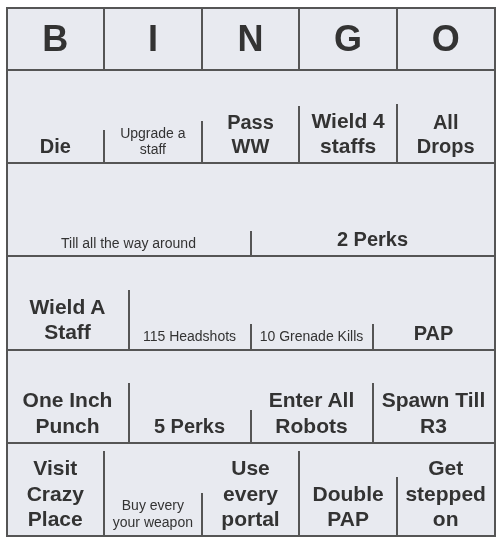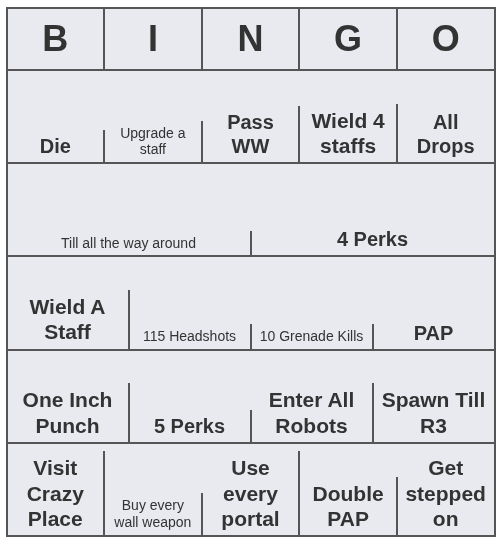--- a/index.html
+++ b/index.html
@@ -113,35 +113,35 @@
   <div class="bingo-body">
   <div class="bingo-row">
         <div class="bingo-cell large-text">Die</div>
         <div class="bingo-cell small-text">Upgrade a staff</div>
         <div class="bingo-cell large-text">Pass WW</div>
         <div class="bingo-cell medium-text">Wield 4 staffs</div>
         <div class="bingo-cell large-text">All Drops</div>
       </div>
       <div class="bingo-row">
         <div class="bingo-cell small-text">Till all the way around</div>
-        <div class="bingo-cell large-text">4 Perks</div>
+        <div class="bingo-cell large-text">2 Perks</div>
       </div>
       <div class="bingo-row">
         <div class="bingo-cell medium-text">Wield A Staff</div>
         <div class="bingo-cell small-text">115 Headshots</div>
         <div class="bingo-cell small-text">10 Grenade Kills</div>
         <div class="bingo-cell large-text">PAP</div>
       </div>
       <div class="bingo-row">
         <div class="bingo-cell medium-text">One Inch Punch</div>
         <div class="bingo-cell large-text">5 Perks</div>
         <div class="bingo-cell medium-text">Enter All Robots</div>
         <div class="bingo-cell medium-text">Spawn Till R3</div>
       </div>
       <div class="bingo-row">
         <div class="bingo-cell medium-text">Visit Crazy Place</div>
-        <div class="bingo-cell small-text">Buy every wall weapon</div>
+        <div class="bingo-cell small-text">Buy every your weapon</div>
         <div class="bingo-cell medium-text">Use every portal</div>
         <div class="bingo-cell medium-text">Double PAP</div>
         <div class="bingo-cell medium-text">Get stepped on</div>
       </div>
     </div>
 </div>
 
 </body></html>

